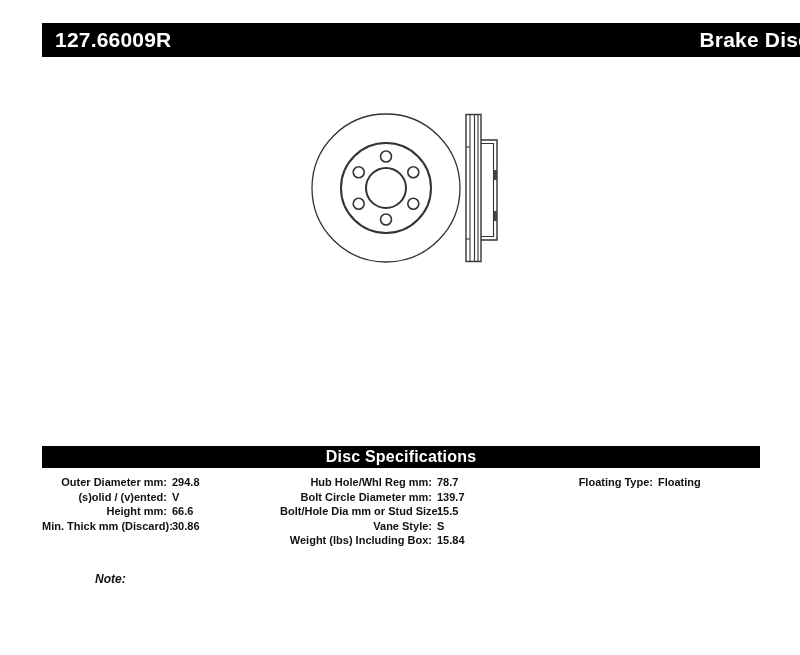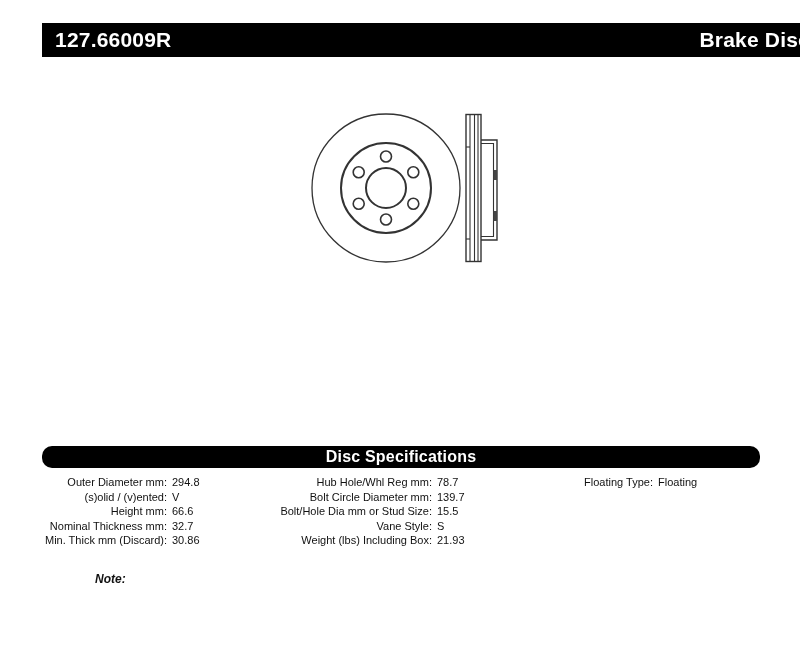--- a/index.html
+++ b/index.html
@@ -17,25 +17,25 @@
     padding:0 13px;
     font-weight:bold; font-size:21px; letter-spacing:0.2px;
   }
   .diagram {
     position:absolute; left:290px; top:100px; width:225px; height:180px;
   }
   .spec-bar {
     position:absolute; left:42px; top:446px; width:718px; height:22px;
     background:#000000; color:#ffffff;
     display:flex; align-items:center; justify-content:center;
-    font-weight:bold; font-size:16px; letter-spacing:0.2px;border-radius:10px;
+    font-weight:bold; font-size:16px; letter-spacing:0.2px;
   }
   .spec-col {
     position:absolute; top:475px;
-    font-size:11px; font-weight:normal; color:#111111;
+    font-size:11px; font-weight:bold; color:#111111;
   }
   .col-left  { left:42px;  }
   .col-mid   { left:280px; }
   .col-right { left:540px; }
   .spec-row { display:flex; line-height:14.6px; }
   .spec-label { text-align:right; white-space:nowrap; }
   .col-left  .spec-label { width:125px; }
   .col-mid   .spec-label { width:152px; }
   .col-right .spec-label { width:113px; }
   .spec-value { margin-left:5px; white-space:nowrap; }
@@ -91,24 +91,20 @@
   </div>
   <div class="spec-row">
     <span class="spec-label">(s)olid / (v)ented:</span>
     <span class="spec-value">V</span>
   </div>
   <div class="spec-row">
     <span class="spec-label">Height mm:</span>
     <span class="spec-value">66.6</span>
   </div>
   <div class="spec-row">
-    <span class="spec-label">Nominal Thickness mm:</span>
-    <span class="spec-value">32.7</span>
-  </div>
-  <div class="spec-row">
     <span class="spec-label">Min. Thick mm (Discard):</span>
     <span class="spec-value">30.86</span>
   </div>
 </div>
 
 <div class="spec-col col-mid">
   <div class="spec-row">
     <span class="spec-label">Hub Hole/Whl Reg mm:</span>
     <span class="spec-value">78.7</span>
   </div>
@@ -119,21 +115,21 @@
   <div class="spec-row">
     <span class="spec-label">Bolt/Hole Dia mm or Stud Size:</span>
     <span class="spec-value">15.5</span>
   </div>
   <div class="spec-row">
     <span class="spec-label">Vane Style:</span>
     <span class="spec-value">S</span>
   </div>
   <div class="spec-row">
     <span class="spec-label">Weight (lbs) Including Box:</span>
-    <span class="spec-value">21.93</span>
+    <span class="spec-value">15.84</span>
   </div>
 </div>
 
 <div class="spec-col col-right">
   <div class="spec-row">
     <span class="spec-label">Floating Type:</span>
     <span class="spec-value">Floating</span>
   </div>
 </div>
 

